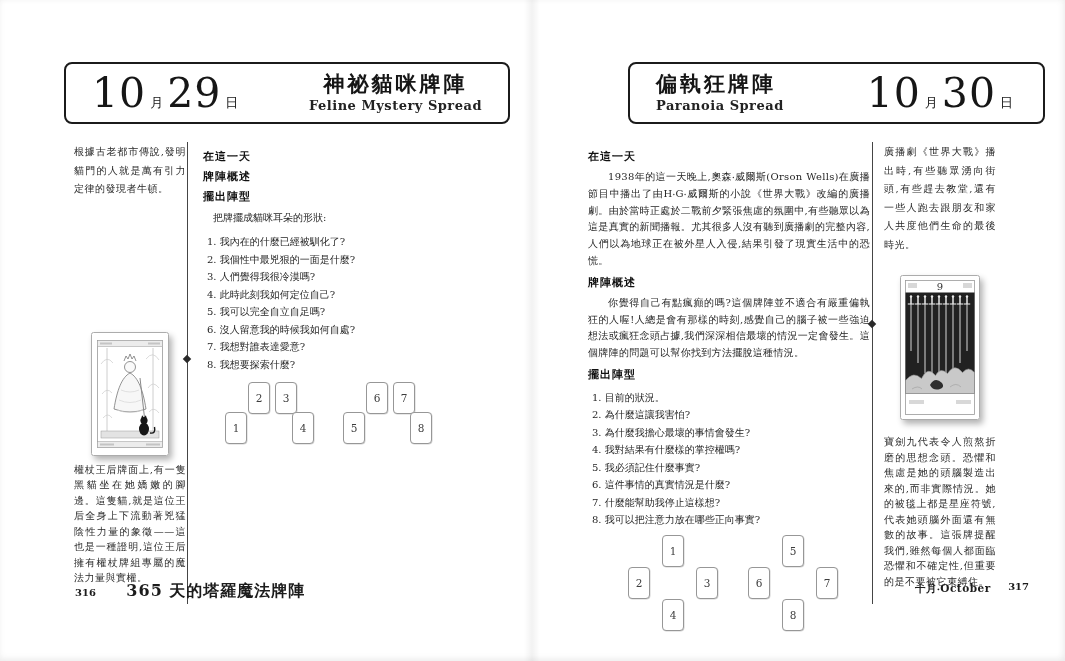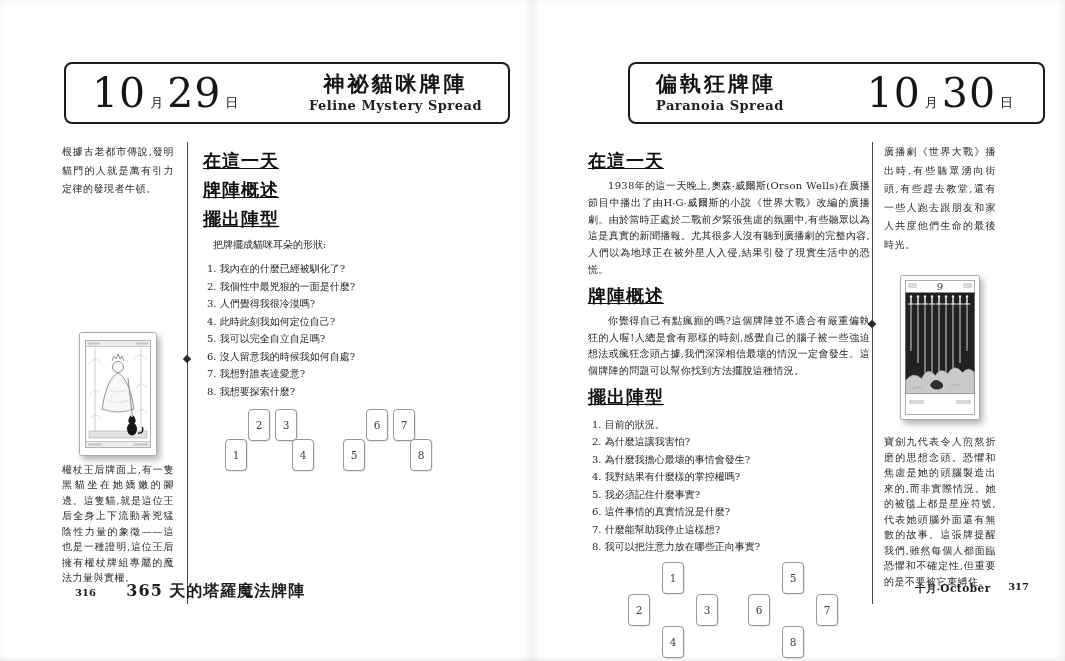--- a/index.html
+++ b/index.html
@@ -42,36 +42,36 @@
   .vrule { position:absolute; top:142px; width:1px; height:462px; background:#454545; }
   .vrule .diamond {
     position:absolute; left:-3px; width:6px; height:6px; background:#2a2a2a;
     transform:rotate(45deg);
   }
   
   .margin-col { position:absolute; top:143px; width:112px; font-size:10px; color:#2a2a2a; }
   .margin-col .note { text-align:justify; letter-spacing:0.5px; }
   .note-top    { line-height:1.85; }
   .note-bottom { line-height:1.55; }
-  .mc-left  { left:62px; }
+  .mc-left  { left:74px; }
   .mc-right { left:884px; }
   .tarot-wrap {
     width:-moz-fit-content; width:fit-content; line-height:0;
     border-radius:3px; box-shadow:3px 4px 6px rgba(0,0,0,0.30);
   }
   .mc-left  .tarot-wrap { margin:133px auto 6px auto; }
   .mc-right .tarot-wrap { margin:21px auto 14px auto; }
   
   .main-col { position:absolute; top:140px; padding-top:4px; }
   .main-left  { left:203px; width:303px; }
   .main-right { left:588px; width:282px; }
   .sec-h {
     font-family:"DejaVu Sans","Liberation Sans",sans-serif;
-    font-size:18px; font-weight:bold; color:#111;
-    margin:5px 0 5px 0; letter-spacing:1px;text-decoration:underline;
+    font-size:11px; font-weight:bold; color:#111;
+    margin:5px 0 5px 0; letter-spacing:1px;
   }
   .main-col p.body {
     margin:0 0 5px 0; font-size:10px; line-height:1.68;
     text-align:justify; text-indent:2em; letter-spacing:0.3px; color:#262626;
   }
   .intro-line { font-size:10px; line-height:1.7; text-indent:1em; margin:0 0 2px 0; color:#262626; }
   .q-list { margin:8px 0 0 4px; padding:0; list-style:none; }
   .q-list li { font-size:10px; line-height:1.5; margin-bottom:2.5px; color:#262626; }
   
   .diagram-row { display:flex; }

